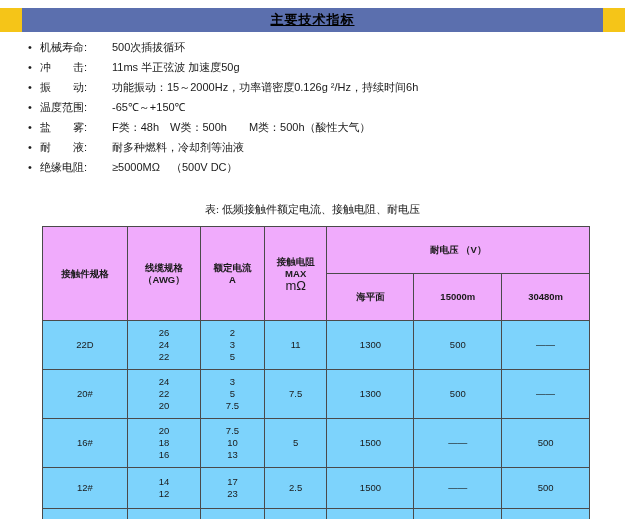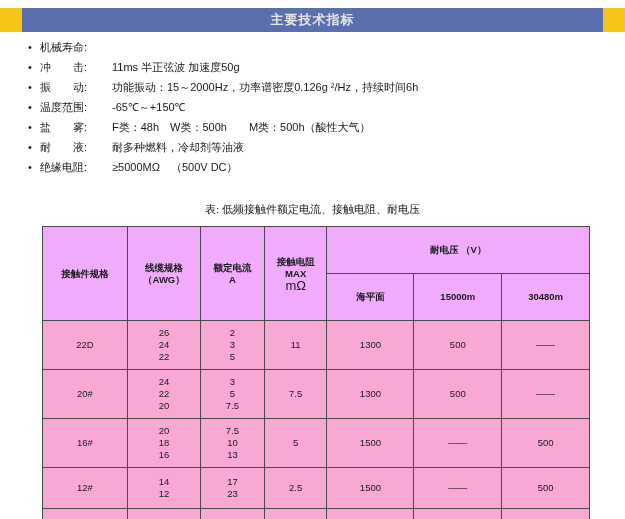--- a/index.html
+++ b/index.html
@@ -35,24 +35,25 @@
     background: #f5c518;
   }
   .banner-mid {
     flex: 1;
     background: #5b6fae;
     display: flex;
     align-items: center;
     justify-content: center;
   }
   .banner-title {
-    color: #e5e5e5;
+    color: #000000;
     font-size: 13px;
     font-weight: bold;
     letter-spacing: 1px;
+    text-decoration: underline;
   }
   .banner-right {
     width: 22px;
     background: #f5c518;
   }
 
   
   .spec-list {
     position: absolute;
     left: 28px;
@@ -120,21 +121,21 @@
     vertical-align: middle;
     padding: 2px 1px;
   }
   table.spec-table thead th {
     background: #f0abfc;
     font-weight: bold;
     line-height: 12px;
     height: 42px;
   }
   table.spec-table tbody td {
-    background: #f9a8d4;
+    background: #7dd3fc;
     line-height: 12px;
   }
   .stack span {
     display: block;
     line-height: 12px;
   }
   .col-a { width: 86px; }
   .col-b { width: 72px; margin-top: 20px; }
   .col-c { width: 64px; }
   .col-d { width: 62px; }
@@ -157,20 +158,21 @@
       <span class="banner-title">主要技术指标</span>
     </div>
     <div class="banner-right"></div>
   </div>
 
   <div class="spec-list">
 
     <div class="spec-row">
       <div class="bullet">•</div>
       <div class="spec-label">机械寿命:</div>
+      <div class="spec-value">500次插拔循环</div>
     </div>
 
     <div class="spec-row">
       <div class="bullet">•</div>
       <div class="spec-label">冲　　击:</div>
       <div class="spec-value">11ms 半正弦波  加速度50g</div>
     </div>
 
     <div class="spec-row">
       <div class="bullet">•</div>

